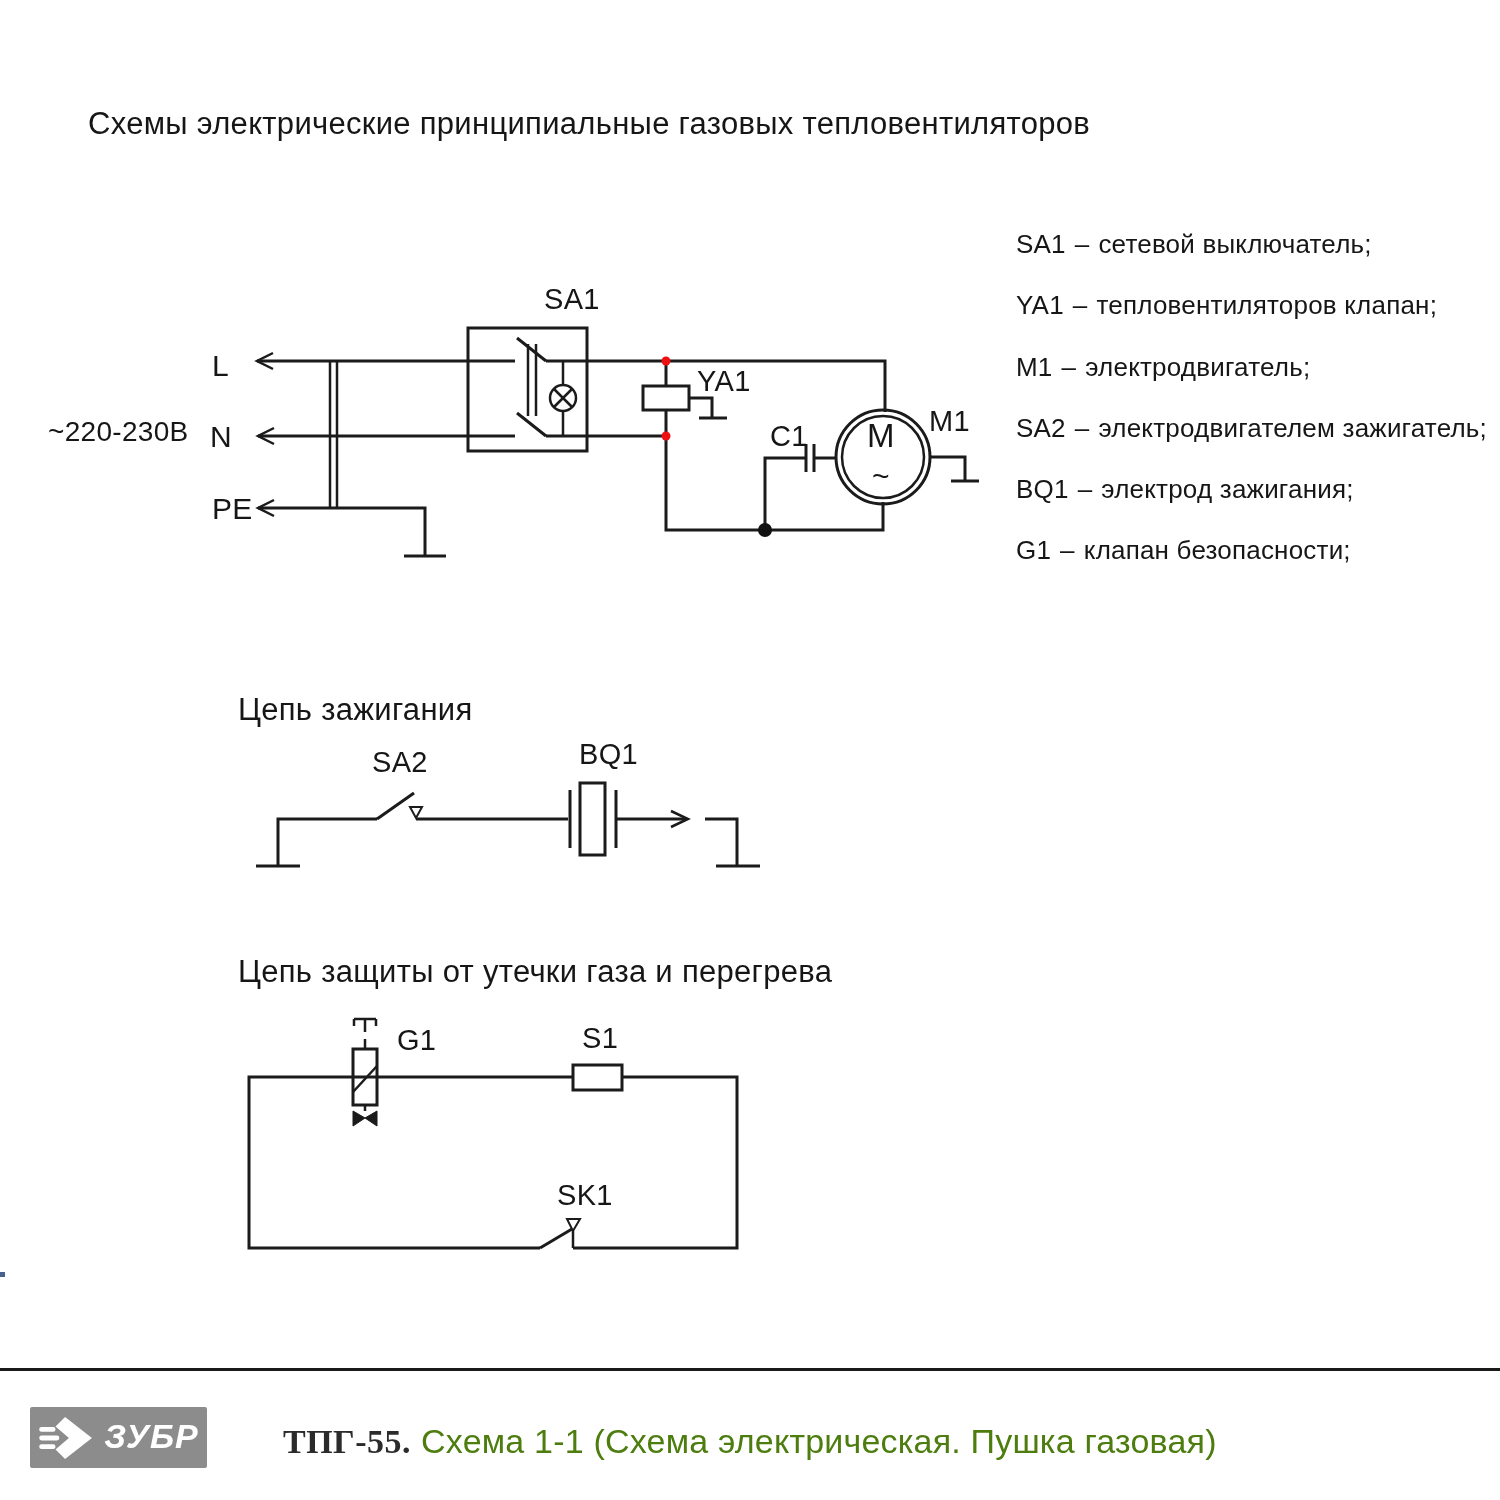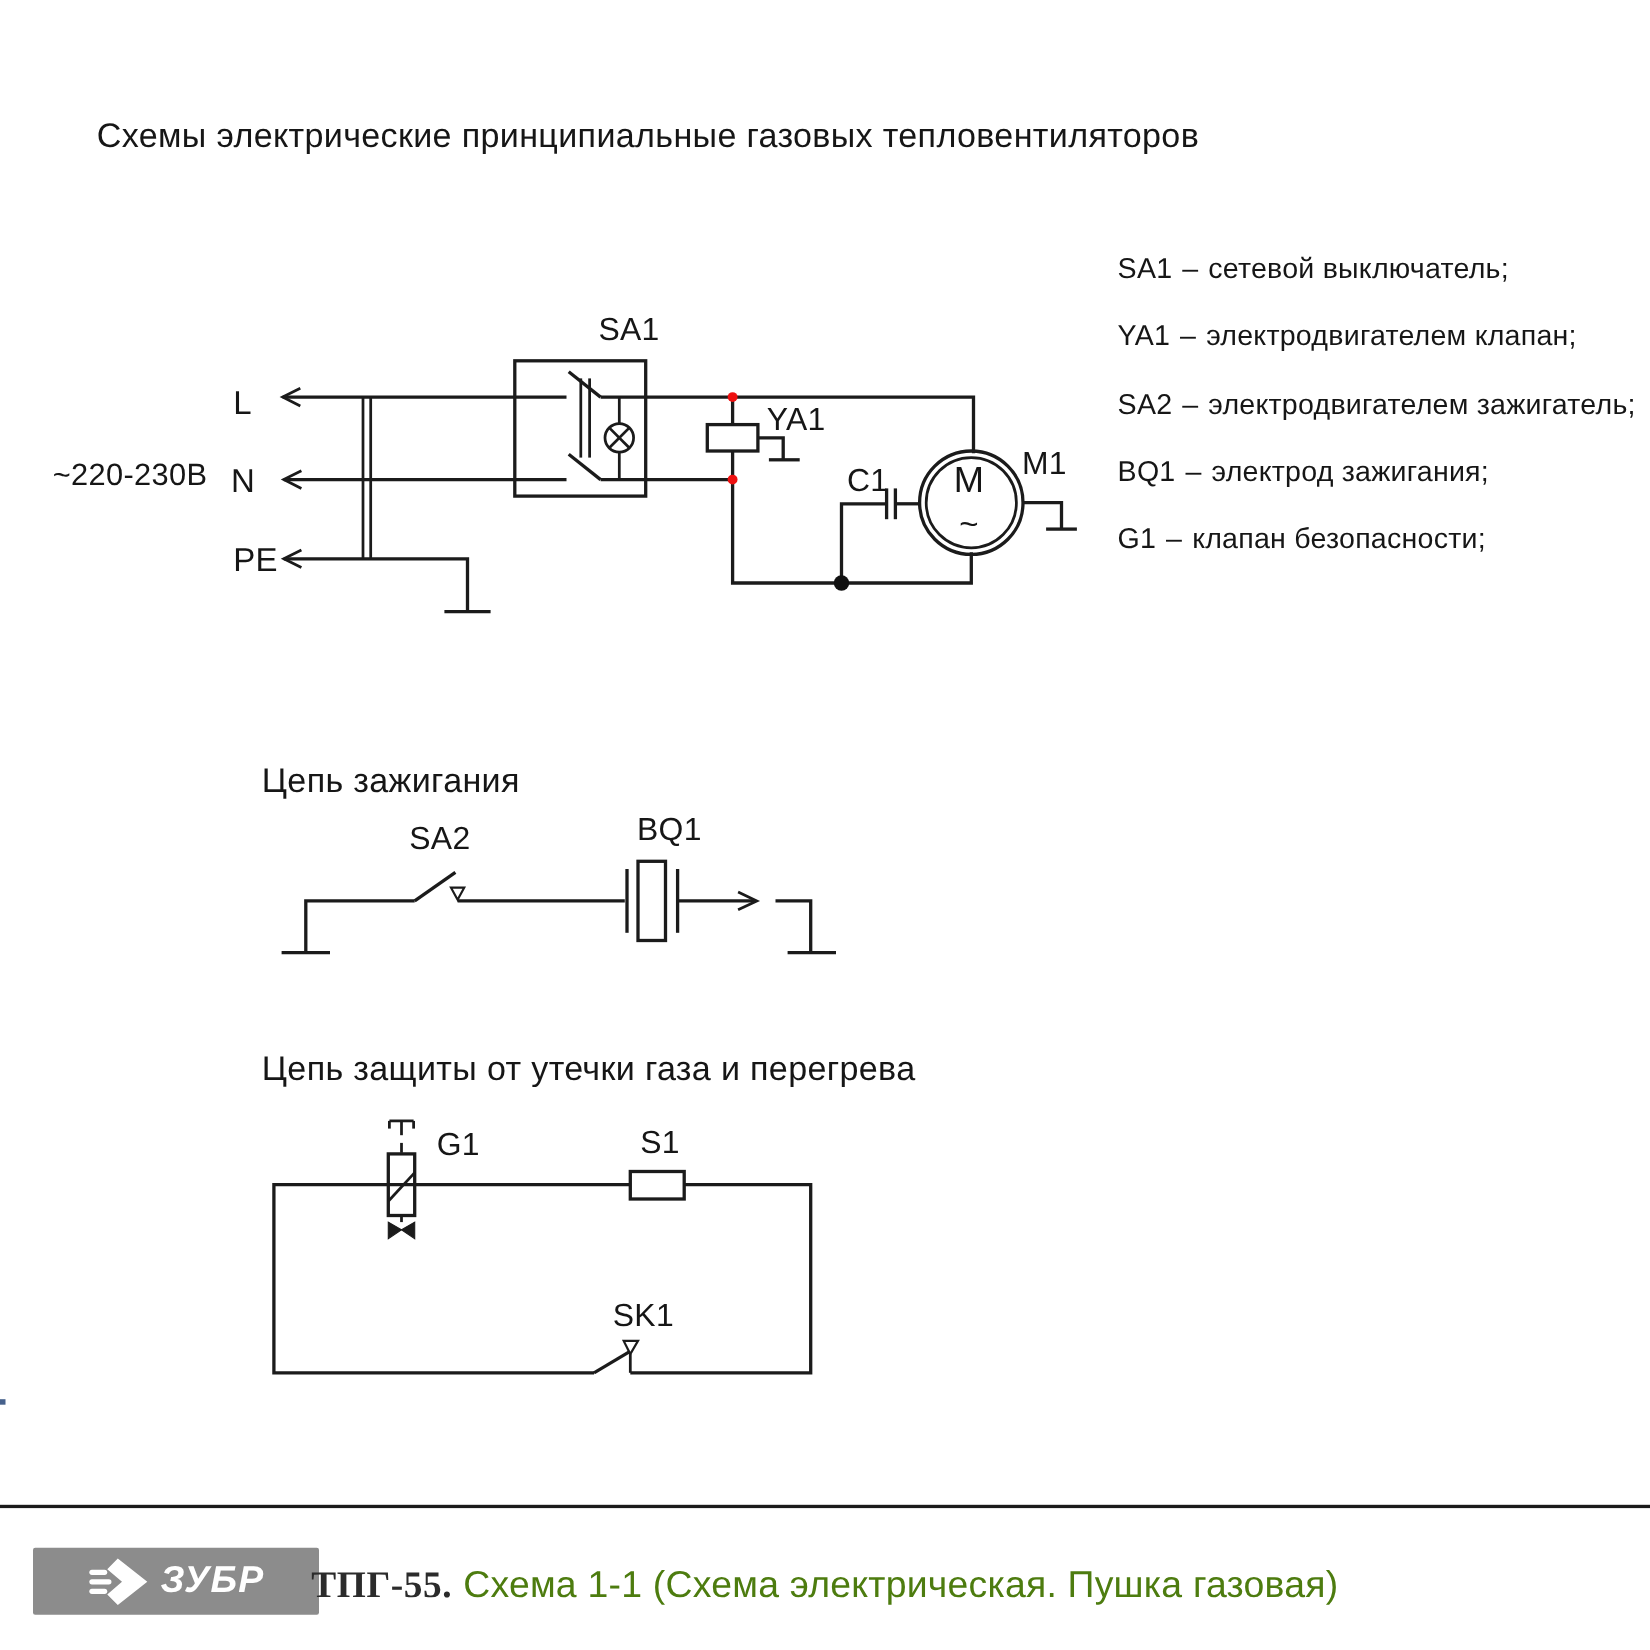--- a/index.html
+++ b/index.html
@@ -12,21 +12,21 @@
   .sec-title{font-size:31px;line-height:1.05;white-space:nowrap;}
   .sec1{left:228px;top:214px;}
   .sec2{left:238px;top:694px;}
   .sec3{left:238px;top:956px;}
   .legend{left:1016px;top:231px;width:470px;}
   .legend-row{height:61.3px;font-size:26px;line-height:27px;white-space:nowrap;letter-spacing:.2px;}
   .lg-dash{margin:0 9px;}
   .schematic{left:0;top:0;}
   .sep-line{left:0;top:1368px;width:1500px;height:3px;background:#1a1a1a;}
   .edge-artifact{left:0;top:1272px;width:5px;height:5px;background:#46618c;}
-  .logo-box{left:30px;top:1407px;width:260px;height:61px;background:#8c8c8c;
+  .logo-box{left:30px;top:1407px;width:177px;height:61px;background:#8c8c8c;
             border-radius:2px;display:flex;align-items:center;justify-content:center;gap:8px;}
   .brand{color:#ffffff;font-weight:bold;font-style:italic;font-size:34px;letter-spacing:1px;
          transform:translateY(-1px);}
   .caption{left:283px;top:1422px;font-size:34px;white-space:nowrap;}
   .caption .model{font-weight:bold;color:#2b2b2b;letter-spacing:.5px;font-family:Liberation Serif, serif;}
   .caption .rest{color:#4d7c0f;font-weight:normal;margin-left:10px;letter-spacing:.2px;}
   svg text{font-family:"Liberation Sans",sans-serif;fill:#161616;letter-spacing:.3px;}
 </style>
 </head>
 <body>
@@ -164,21 +164,22 @@
       </g>
 
       <text x="397" y="1050" font-size="29" stroke="none">G1</text>
       <text x="582" y="1048" font-size="29" stroke="none">S1</text>
       <text x="557" y="1205" font-size="29" stroke="none">SK1</text>
     </g>
   </svg>
 
   <div class="abs tech legend">
     <div class="legend-row"><span>SA1</span><span class="lg-dash">–</span><span>сетевой выключатель;</span></div>
-    <div class="legend-row"><span>YA1</span><span class="lg-dash">–</span><span>электродвигателем клапан;</span></div>
+    <div class="legend-row"><span>YA1</span><span class="lg-dash">–</span><span>тепловентиляторов клапан;</span></div>
+    <div class="legend-row"><span>M1</span><span class="lg-dash">–</span><span>электродвигатель;</span></div>
     <div class="legend-row"><span>SA2</span><span class="lg-dash">–</span><span>электродвигателем зажигатель;</span></div>
     <div class="legend-row"><span>BQ1</span><span class="lg-dash">–</span><span>электрод зажигания;</span></div>
     <div class="legend-row"><span>G1</span><span class="lg-dash">–</span><span>клапан безопасности;</span></div>
   </div>
 
   <div class="abs edge-artifact"></div>
   <div class="abs sep-line"></div>
 
   <div class="abs logo-box">
     <svg width="58" height="46" viewBox="0 0 60 48">

